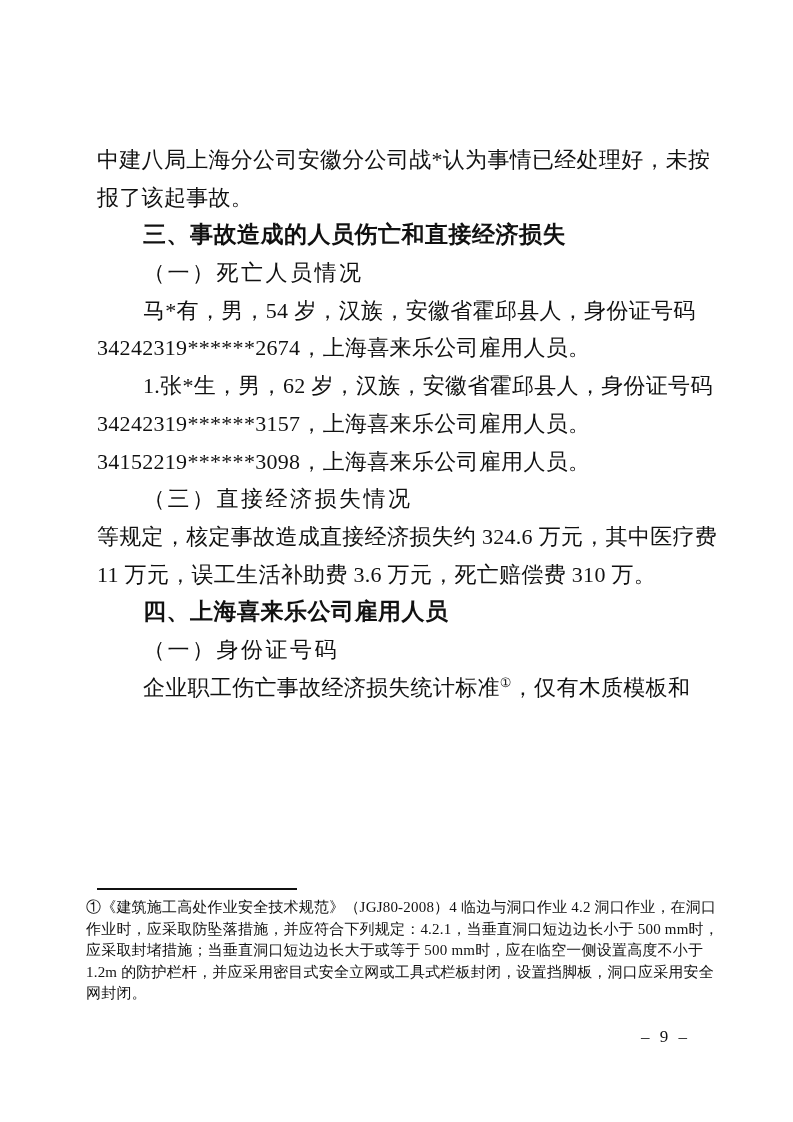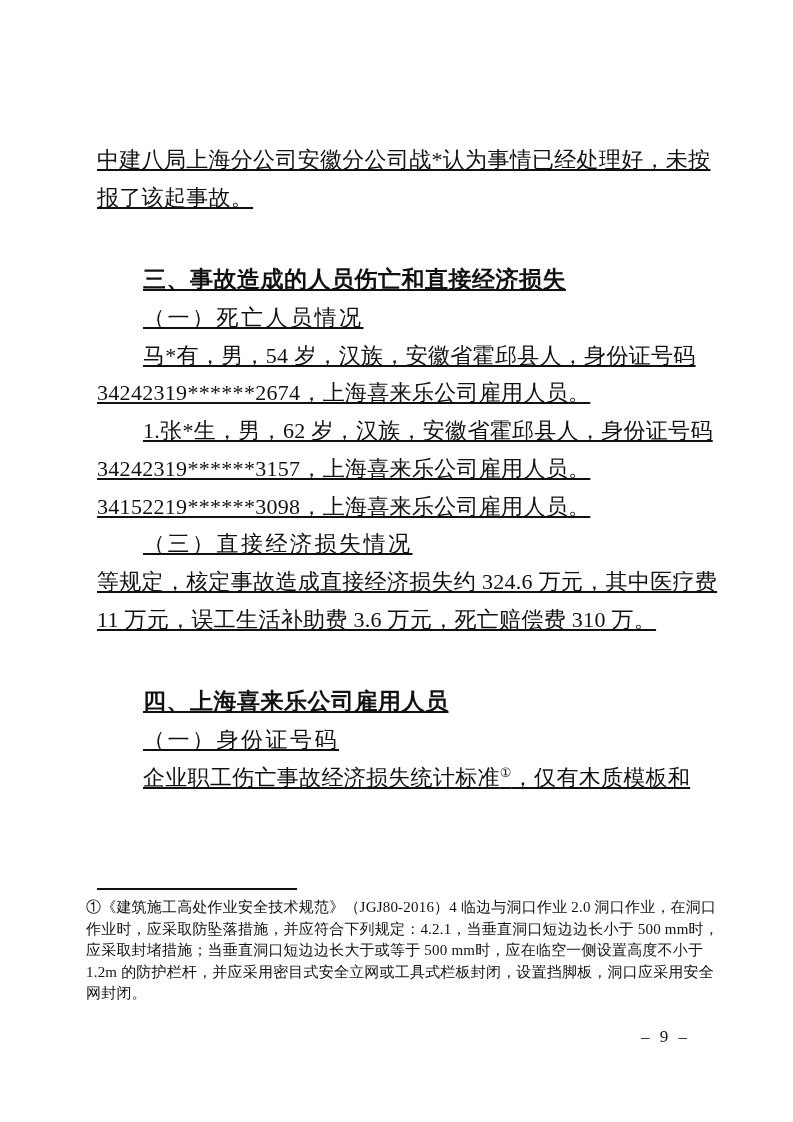--- a/index.html
+++ b/index.html
@@ -18,33 +18,31 @@
     margin: 0 auto;
   }
   .body-text {
     position: absolute;
     left: 97px;
     top: 141px;
     width: 625px;
     font-size: 22px;
     line-height: 37.7px;
     letter-spacing: 0.3px;
-    text-decoration: underline;
   }
   .line {
     height: 37.7px;
     white-space: nowrap;
   }
   .indent { padding-left: 46px; }
   .heading {
     font-family: "Liberation Sans", sans-serif;
     font-weight: 700;
     font-size: 23px;
     letter-spacing: 0.5px;
-    margin-top: 45px;
   }
   .kaiti {
     letter-spacing: 2.5px;
   }
   .sup {
     vertical-align: super;
     font-size: 13px;
     line-height: 0;
   }
   .footnote-rule {
@@ -104,21 +102,21 @@
     <div class="line kaiti indent">（一）身份证号码</div>
 
     <div class="line indent">
       <span>企业职工伤亡事故经济损失统计标准</span><span class="sup">①</span><span>，仅有木质模板和</span>
     </div>
   </div>
 
   <div class="footnote-rule"></div>
 
   <div class="footnote">
-    <div class="fline">①《建筑施工高处作业安全技术规范》（JGJ80-2016）4 临边与洞口作业 2.0 洞口作业，在洞口</div>
+    <div class="fline">①《建筑施工高处作业安全技术规范》（JGJ80-2008）4 临边与洞口作业 4.2 洞口作业，在洞口</div>
     <div class="fline">作业时，应采取防坠落措施，并应符合下列规定：4.2.1，当垂直洞口短边边长小于 500 mm时，</div>
     <div class="fline">应采取封堵措施；当垂直洞口短边边长大于或等于 500 mm时，应在临空一侧设置高度不小于</div>
     <div class="fline">1.2m 的防护栏杆，并应采用密目式安全立网或工具式栏板封闭，设置挡脚板，洞口应采用安全</div>
     <div class="fline">网封闭。</div>
   </div>
 
   <div class="page-number">– 9 –</div>
 
 </div>
 

